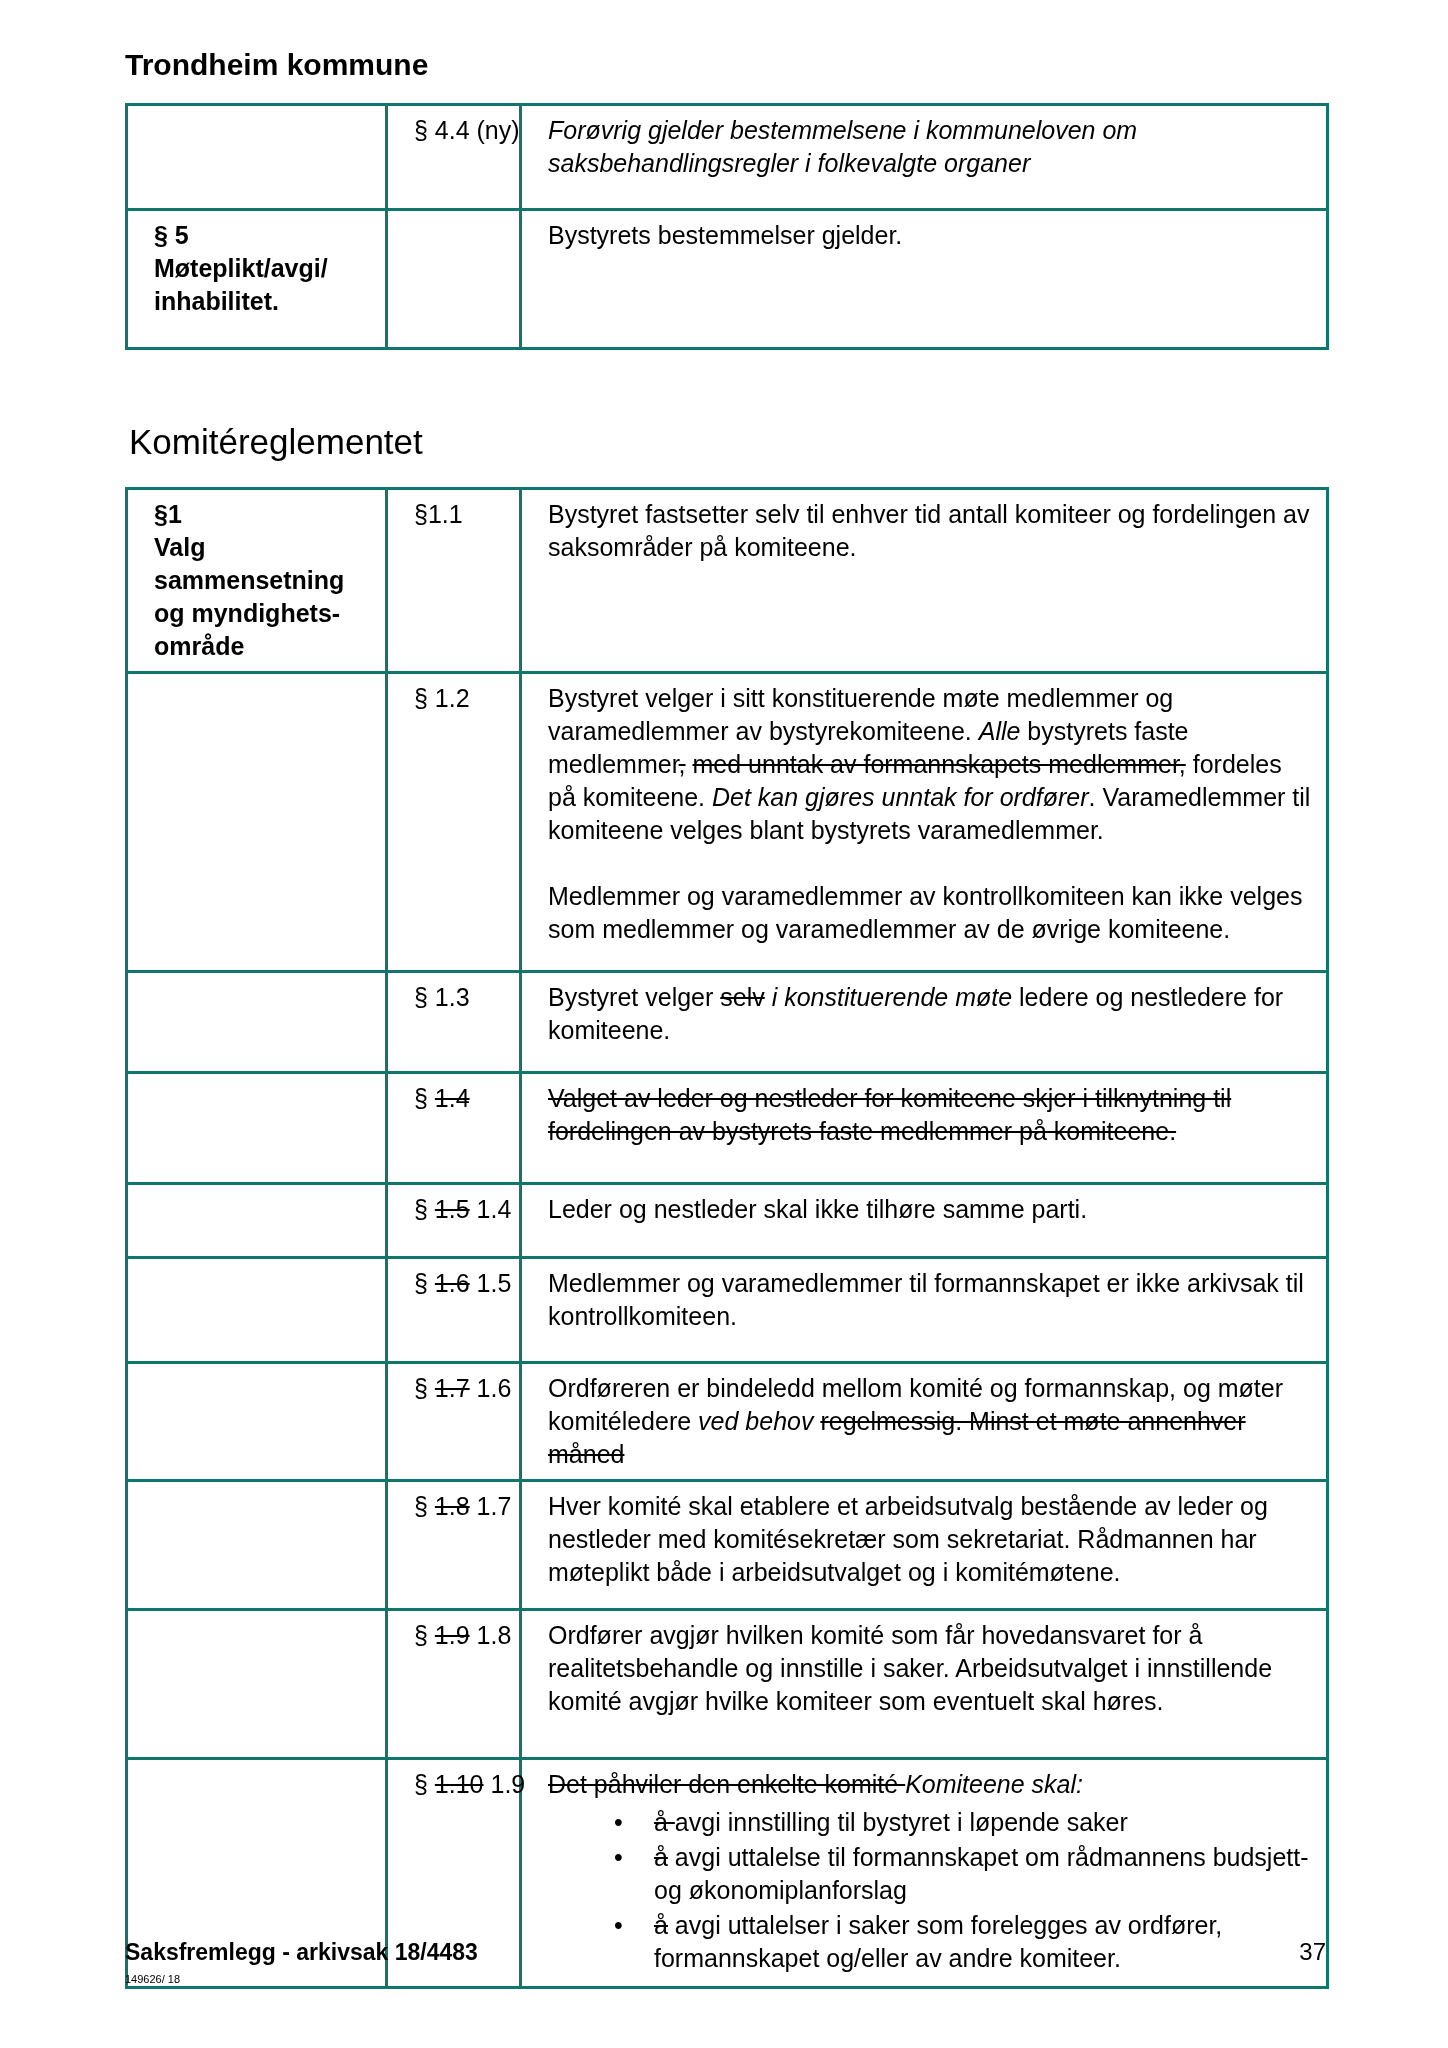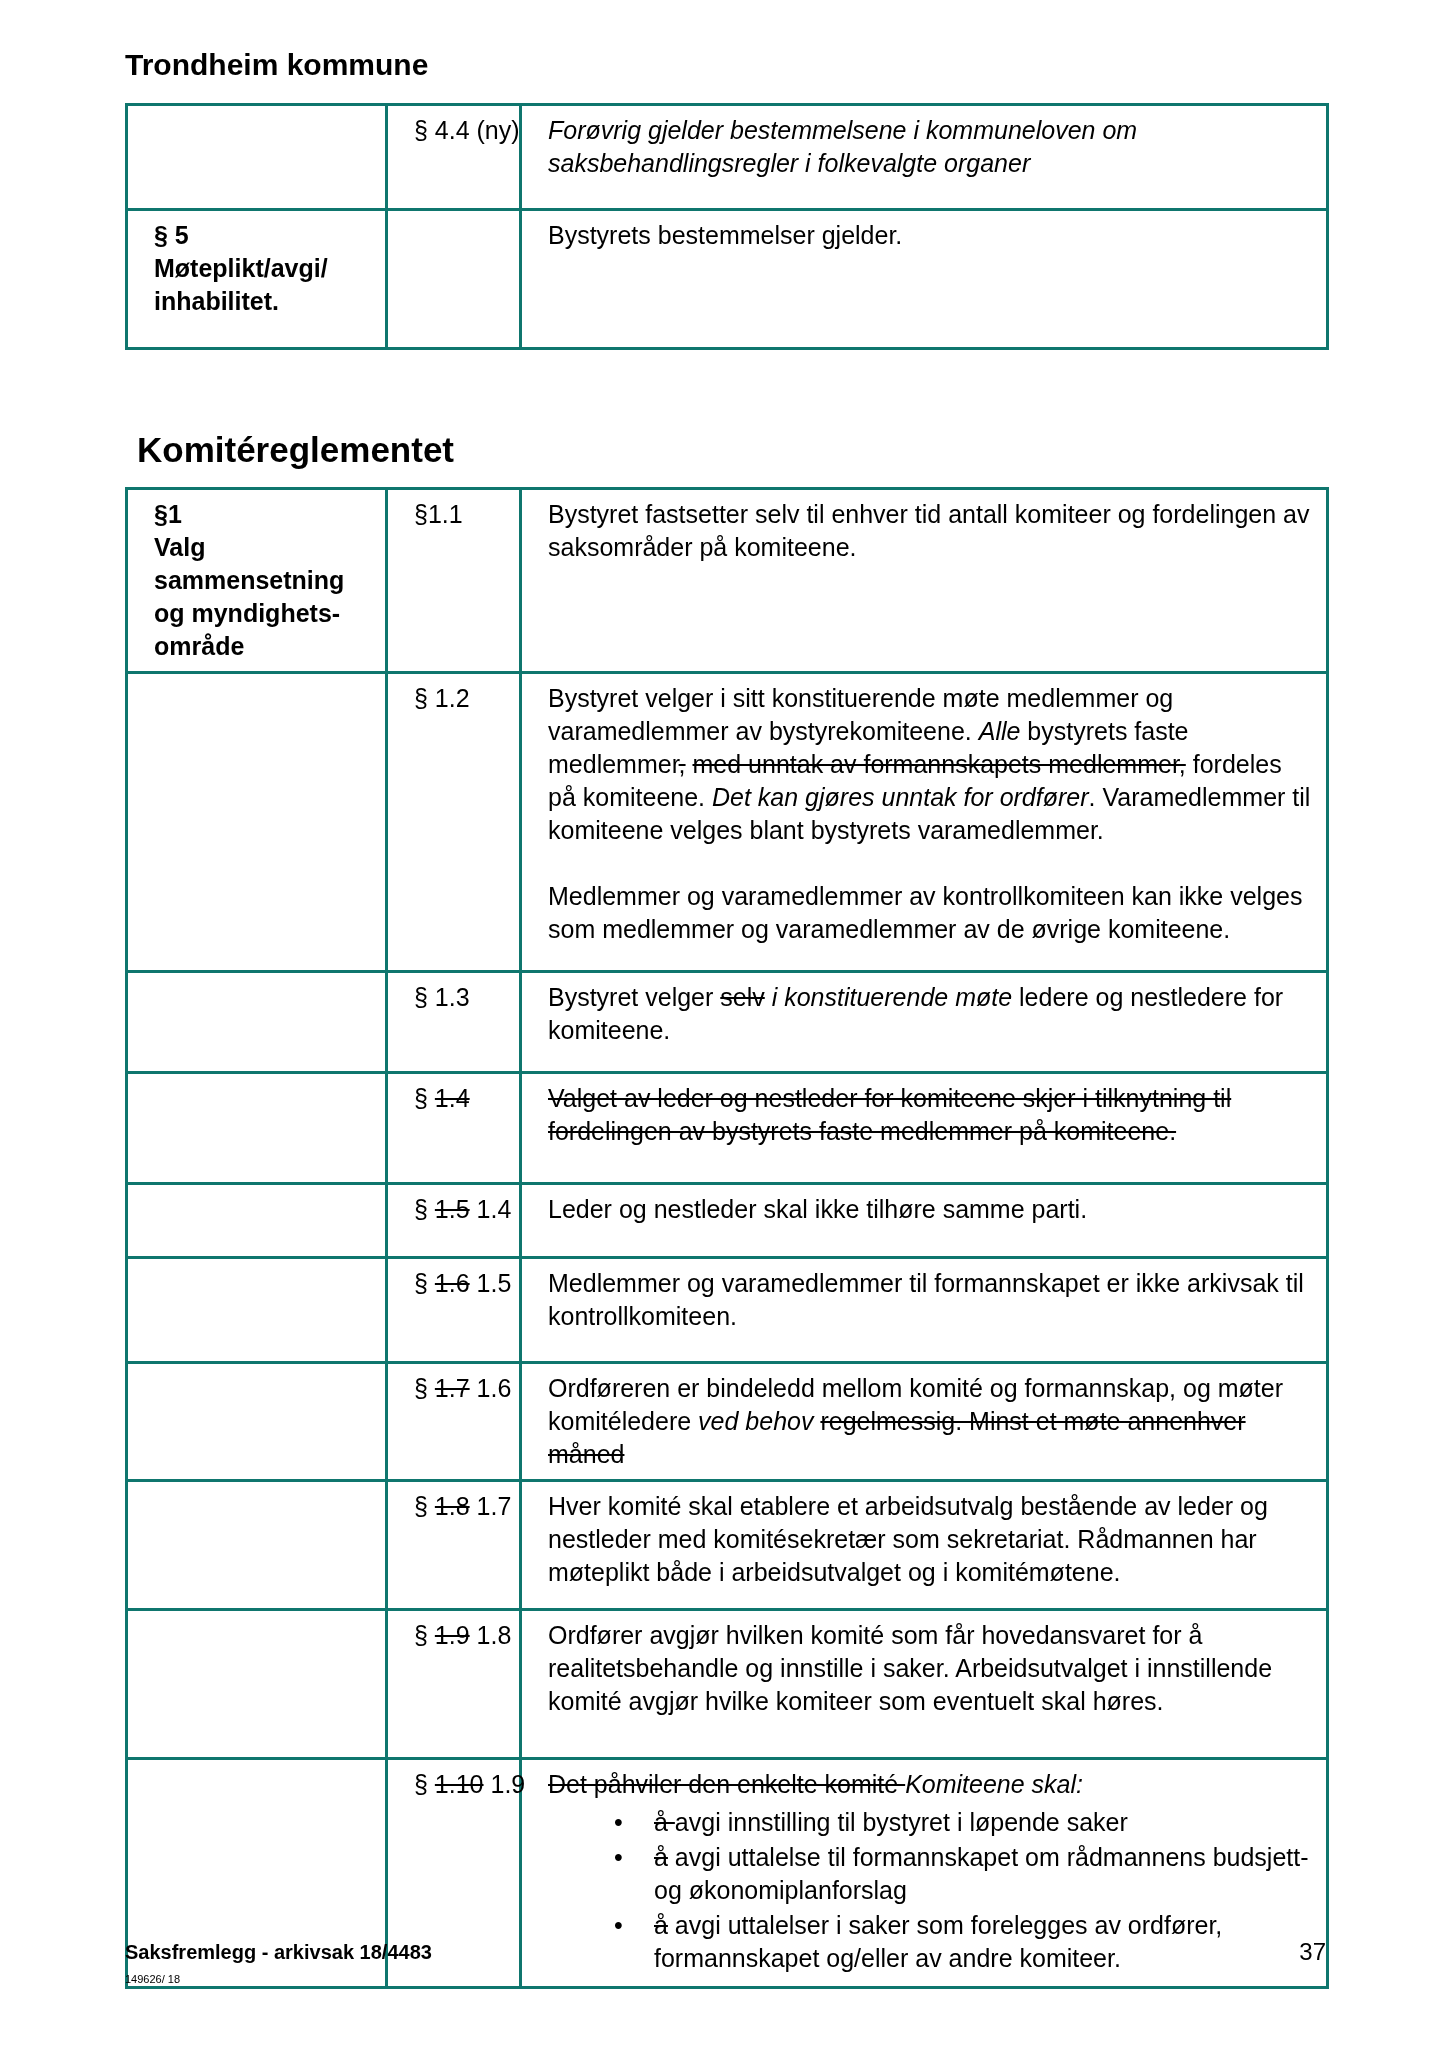--- a/index.html
+++ b/index.html
@@ -10,22 +10,22 @@
     color:#000;
     position:relative;
     overflow:hidden;
   }
   .page{position:absolute;inset:0;}
   h1.title{
     position:absolute;left:125px;top:48px;margin:0;
     font-size:30px;font-weight:bold;letter-spacing:0;
   }
   h2.section{
-    position:absolute;left:125px;top:418px;margin:12px;
-    font-size:35px;font-weight:700;text-align:right;
+    position:absolute;left:125px;top:418px;margin:4px;
+    font-size:35px;font-weight:400;text-align:right;
   }
   table.doc-table{
     position:absolute;left:125px;
     width:1201px;border-collapse:collapse;table-layout:fixed;
   }
   table.t1{top:103px;}
   table.t2{top:487px;}
   .doc-table td{
     border:3px solid #0f766e;
     vertical-align:top;
@@ -58,21 +58,21 @@
   .bullet .marker{
     position:absolute;left:66px;top:0;
     font-size:25px;line-height:33px;
   }
   .it{font-style:italic;}
   .st{text-decoration:line-through;text-decoration-thickness:2px;}
   .label-line{font-weight:bold;}
   .footer{
     position:absolute;left:125px;top:1938px;width:1201px;
   }
-  .footer .ref{font-size:20px;font-weight:bold;line-height:28px;}
+  .footer .ref{font-size:23px;font-weight:bold;line-height:28px;}
   .footer .arch{font-size:11px;line-height:21px;margin-top:3px;}
   .footer .pagenum{
     position:absolute;right:0;top:0;
     font-size:24px;font-weight:400;
   }
 </style>
 </head>
 <body>
 
 <div class="page">

